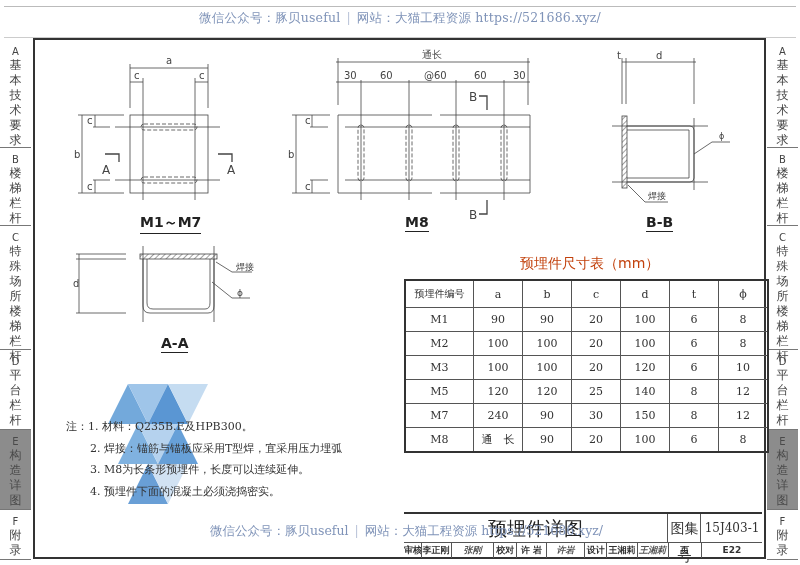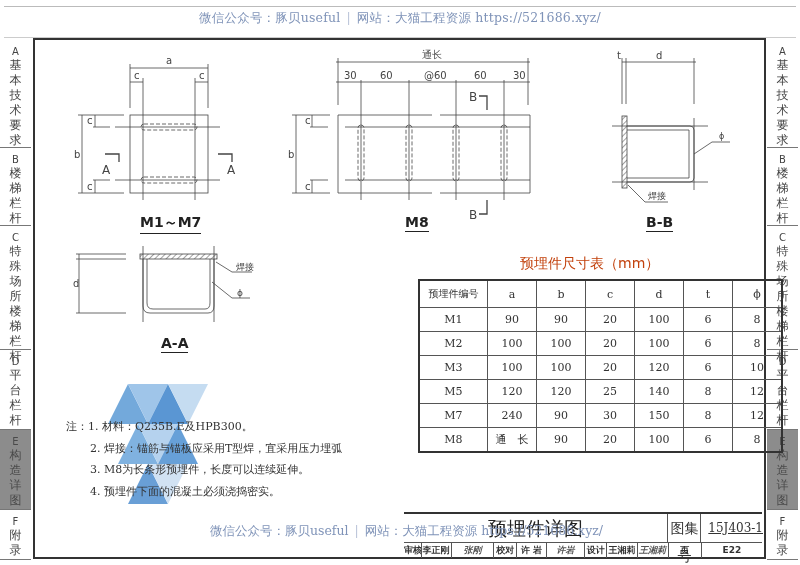--- a/index.html
+++ b/index.html
@@ -12,33 +12,33 @@
   .side{position:absolute;top:40px;width:31px;}
   .side.left{left:0;}
   .side.right{left:767px;}
   .tab{position:relative;width:31px;border-bottom:1px solid #777;display:flex;flex-direction:column;align-items:center;padding-top:5px;box-sizing:border-box;font-size:12px;line-height:16px;color:#444;}
   .tab .letter{font-size:10px;line-height:13px;}
   .tab .ch{font-size:12px;line-height:15px;}
   .tab.active{background:#8c8c8c;color:#4a4a4a;}
   svg.draw{position:absolute;left:0;top:0;}
   .caption{position:absolute;font-size:14px;font-weight:bold;color:#222;border-bottom:1.5px solid #222;padding-bottom:1px;}
   .tbl-title{position:absolute;left:520px;top:255px;font-size:14px;color:#c2410c;}
-  table.spec{position:absolute;left:418px;top:279px;border-collapse:collapse;font-family:"DejaVu Serif","Liberation Serif",serif;font-size:11px;color:#333;}
+  table.spec{position:absolute;left:404px;top:279px;border-collapse:collapse;font-family:"DejaVu Serif","Liberation Serif",serif;font-size:11px;color:#333;}
   table.spec td{border:1px solid #555;height:23px;text-align:center;padding:0;}
   table.spec tr:first-child td{height:26px;}
   table.spec{border:2px solid #333;}
   .notes{position:absolute;left:66px;top:416px;font-family:"DejaVu Serif","Liberation Serif",serif;font-size:11px;line-height:21.5px;color:#333;}
   .notes .line{white-space:nowrap;}
   .notes .ind{padding-left:24px;}
   .notes .ind2{padding-left:34px;}
   .logo{position:absolute;left:108px;top:384px;opacity:0.85;}
   .titleblock{position:absolute;left:404px;top:512px;width:358px;height:43px;border-top:2px solid #333;}
   .tb-main{position:absolute;left:0;top:0;width:263px;height:28px;text-align:center;font-size:19px;line-height:28px;color:#222;}
   .tb-code-l{position:absolute;left:263px;top:0;width:33px;height:28px;border-left:1px solid #555;font-size:14px;line-height:28px;text-align:center;}
-  .tb-code-v{position:absolute;left:296px;top:0;width:62px;height:28px;border-left:1px solid #555;font-family:"DejaVu Serif","Liberation Serif",serif;font-size:12px;line-height:28px;text-align:right;text-decoration:underline;}
+  .tb-code-v{position:absolute;left:296px;top:0;width:62px;height:28px;border-left:1px solid #555;font-family:"DejaVu Serif","Liberation Serif",serif;font-size:12px;line-height:28px;text-align:center;}
   .tb-row{position:absolute;left:0;top:28px;width:358px;height:15px;border-top:1px solid #555;display:flex;font-size:9px;line-height:15px;}
   .tb-row .c{border-right:1px solid #555;text-align:center;white-space:nowrap;overflow:hidden;font-weight:bold;}
   .tb-row .c:last-child{border-right:none;}
   .sig{font-family:"DejaVu Serif",serif;font-style:italic;color:#555;}
   .wm-bottom{position:absolute;top:523px;left:210px;font-family:"DejaVu Serif","Liberation Serif",serif;font-size:12.5px;color:#7f93b8;white-space:nowrap;}
   .wm-bottom .sep{color:#b8c3d8;margin:0 6px;}
   .lbl{font-family:"DejaVu Sans","Liberation Sans",sans-serif;fill:#444;}
 </style>
 </head>
 <body>

